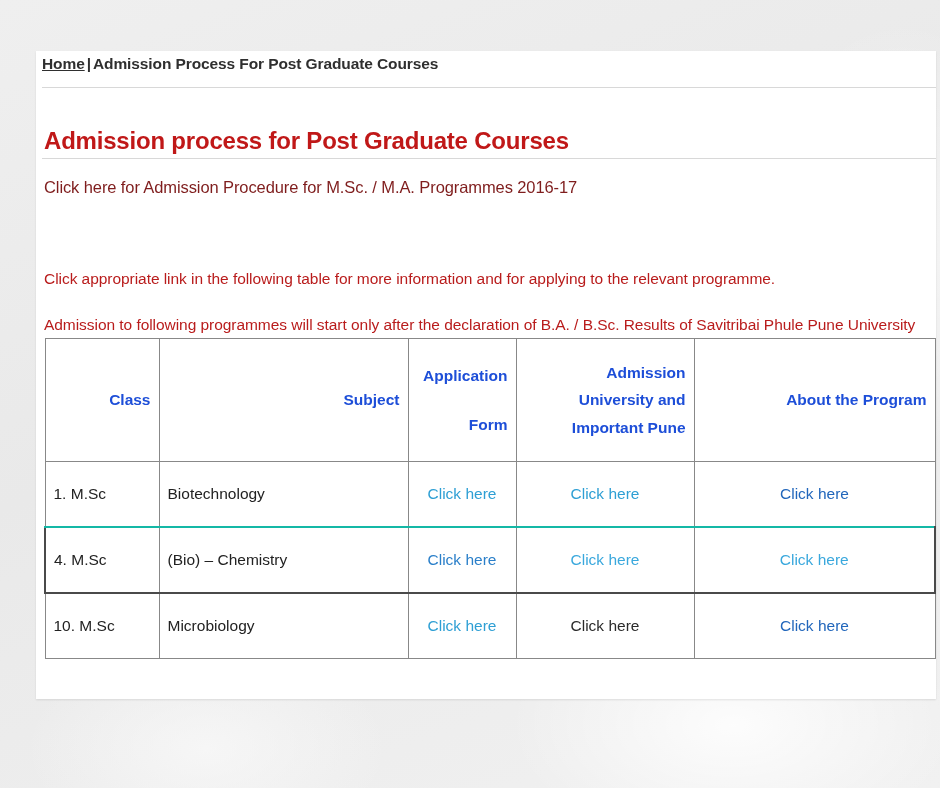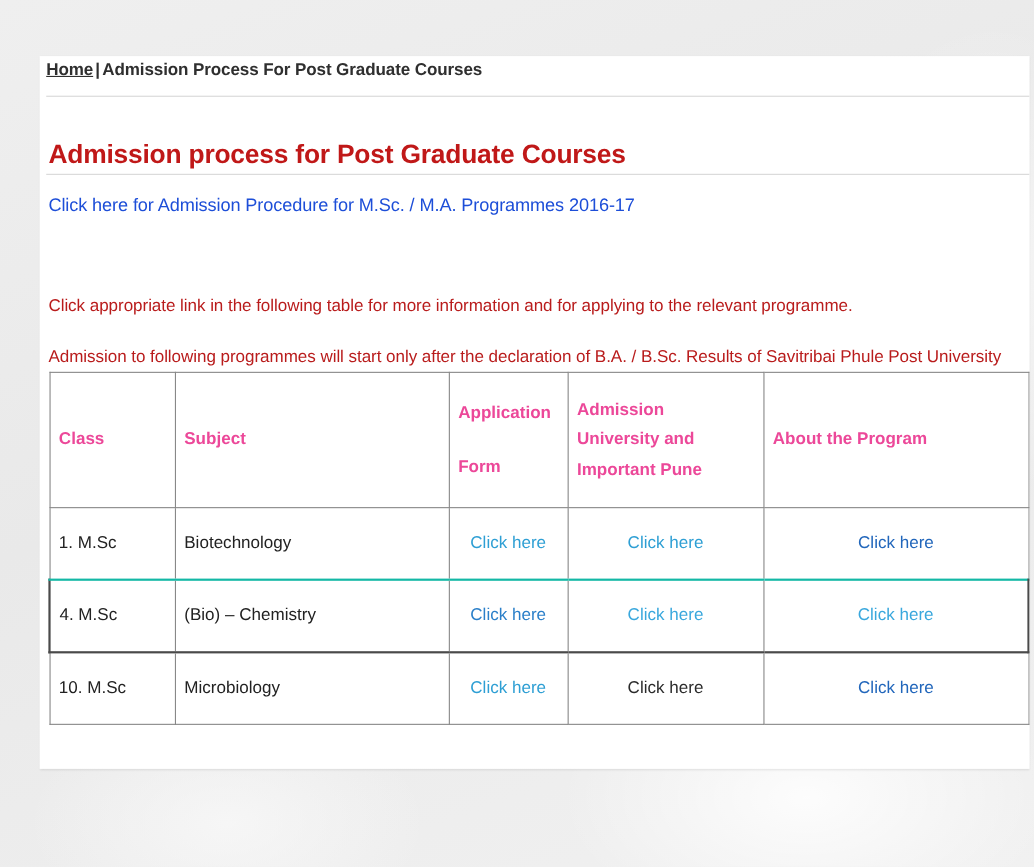--- a/index.html
+++ b/index.html
@@ -81,21 +81,21 @@
     white-space: nowrap;
     letter-spacing: -0.2px;
   }
 
   
   .intro-link {
     position: absolute;
     left: 8px;
     top: 127px;
     font-size: 16.5px;
-    color: #1d4ed8;
+    color: #7f1d1d;
     white-space: nowrap;
     text-decoration: none;
     letter-spacing: -0.1px;
   }
 
   
   .para {
     position: absolute;
     left: 8px;
     font-size: 15.5px;
@@ -121,24 +121,24 @@
   }
   table.grid th,
   table.grid td {
     border: 1px solid #888888;
     vertical-align: middle;
     padding: 0 8px;
     background: #ffffff;
   }
   table.grid thead th {
     height: 122px;
-    text-align: left;
-    font-size: 15.5px;
-    font-weight: bold;
-    color: #ec4899;
+    text-align: right;
+    font-size: 15.5px;
+    font-weight: bold;
+    color: #1d4ed8;
     line-height: 1.95;
   }
   table.grid thead th.multi {
     line-height: 1.75;
   }
   table.grid tbody td {
     height: 64px;
     font-size: 15.5px;
     color: #222222;
   }
@@ -183,21 +183,21 @@
 
   <div class="rule rule-1"></div>
 
   <h1 class="page-title">Admission process for Post Graduate Courses</h1>
 
   <div class="rule rule-2"></div>
 
   <a class="intro-link" href="#">Click here for Admission Procedure for M.Sc. / M.A. Programmes 2016-17</a>
 
   <p class="para para-1">Click appropriate link in the following table for more information and for applying to the relevant programme.</p>
-  <p class="para para-2">Admission to following programmes will start only after the declaration of  B.A. / B.Sc. Results of Savitribai Phule Post University</p>
+  <p class="para para-2">Admission to following programmes will start only after the declaration of  B.A. / B.Sc. Results of Savitribai Phule Pune University</p>
 
   <div class="tbl-wrap">
     <table class="grid">
       <colgroup>
         <col style="width:114px">
         <col style="width:249px">
         <col style="width:108px">
         <col style="width:178px">
         <col style="width:241px">
       </colgroup>

